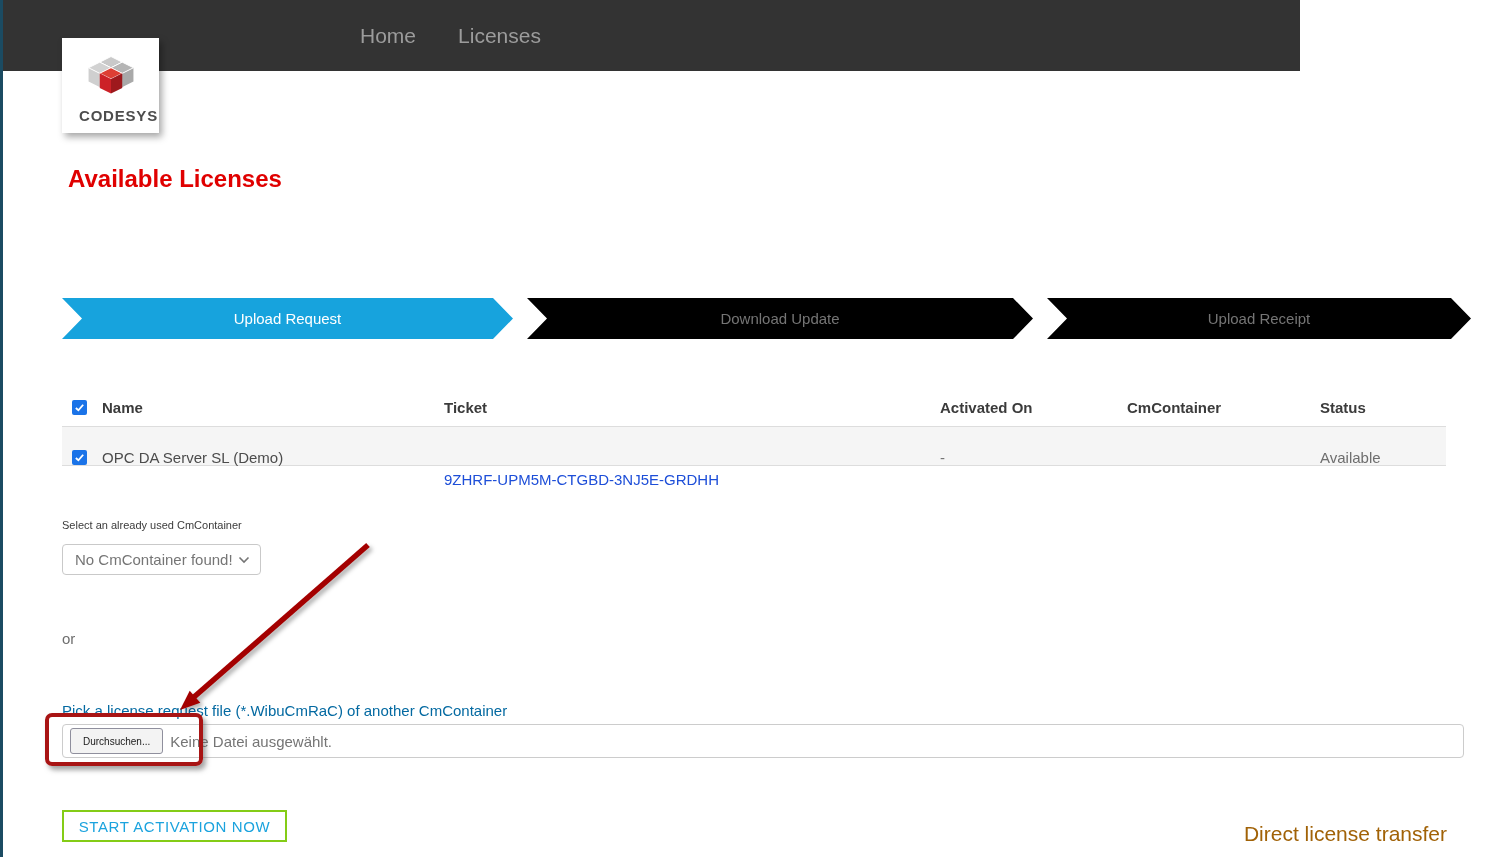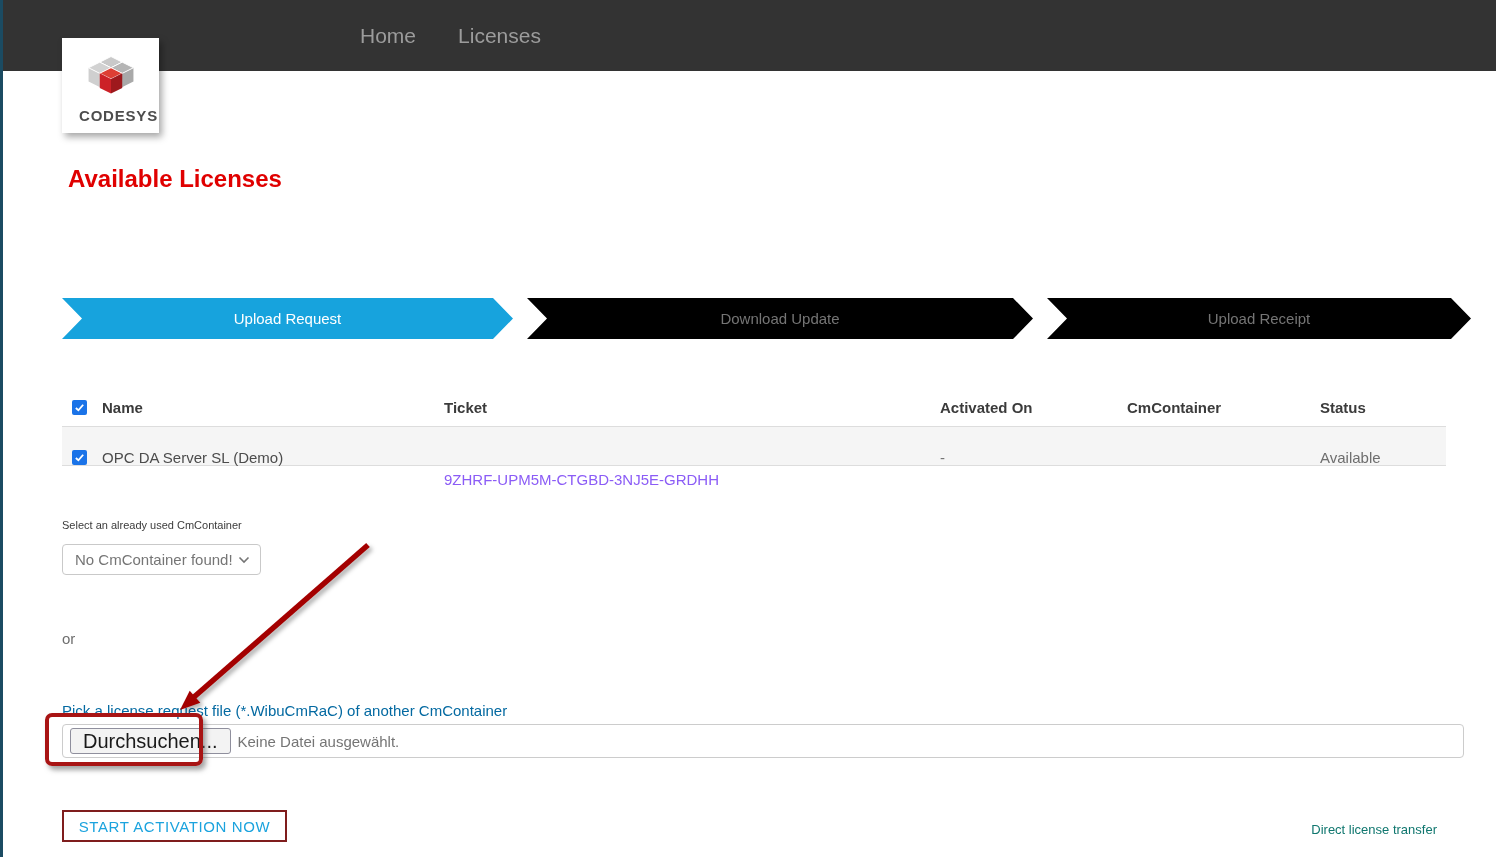--- a/index.html
+++ b/index.html
@@ -3,21 +3,21 @@
 <meta charset="utf-8">
 <style>
   * { margin:0; padding:0; box-sizing:border-box; }
   html,body { background:#fff; }
   body { font-family:"Liberation Sans", sans-serif; }
   .viewport { position:relative; width:1508px; height:857px; background:#fff; overflow:hidden; }
 
   .left-strip { position:absolute; left:0; top:0; width:3px; height:857px; background:#1b4b62; z-index:30; }
 
   
-  .topbar { position:absolute; left:0; top:0; width:1496px; height:71px; background:#333333; z-index:5; }
+  .topbar { position:absolute; left:0; top:0; width:1300px; height:71px; background:#333333; z-index:5; }
   .nav-links { position:absolute; left:360px; top:0; height:71px; display:flex; align-items:center; gap:42px; }
   .nav-link { color:#9c9c9c; font-size:21px; font-weight:400; cursor:pointer; text-decoration:none; }
 
   
   .logo-card { position:absolute; left:62px; top:38px; width:97px; height:95px; background:#fff;
                box-shadow:3px 4px 7px rgba(0,0,0,0.35); z-index:10; display:flex; flex-direction:column;
                align-items:center; justify-content:flex-start; }
   .logo-cube { width:66px; height:60px; margin-top:9px; }
   .logo-text { font-size:15px; font-weight:bold; color:#4d4d4d; letter-spacing:0.8px; margin-top:0px;margin-left:16px; }
 
@@ -32,21 +32,21 @@
   .step-1 { width:451px; }
   .step-2 { width:506px; }
   .step-3 { width:424px; }
 
   
   .table { position:absolute; left:62px; top:389px; width:1384px; }
   .t-row { display:grid; grid-template-columns:40px 342px 496px 187px 193px 1fr; align-items:center; }
   .t-head { height:38px; border-bottom:1px solid #dddddd; font-weight:bold; color:#3b3b3b; font-size:15px; }
   .t-data { height:39px; background:#f5f5f5; border-bottom:1px solid #dddddd; font-size:15px; }
   .cell-name { color:#4c4c4c; }
-  .cell-ticket { color:#8b5cf6;margin-top:44px; }
+  .cell-ticket { color:#1d4ed8;margin-top:44px; }
   .cell-activated { color:#757575; }
   .cell-cm { color:#757575; }
   .cell-status { color:#6e6e6e; }
   .cb-wrap { padding-left:10px; display:flex; align-items:center; }
   .checkbox { width:15px; height:15px; background:#1a73e8; border-radius:2px; display:flex;
               align-items:center; justify-content:center; cursor:pointer; }
 
   
   .select-label { position:absolute; left:62px; top:519px; font-size:11px; color:#3b3b3b; }
   .cm-select { position:absolute; left:62px; top:544px; width:199px; height:31px; border:1px solid #c9c9c9;
@@ -54,35 +54,35 @@
                cursor:pointer; }
   .cm-select-value { color:#757575; font-size:15px; flex:1; }
 
   .or-text { position:absolute; left:62px; top:630px; font-size:15px; color:#6e6e6e; }
 
   
   .file-label { position:absolute; left:62px; top:702px; font-size:15px; color:#0369a1; }
   .file-box { position:absolute; left:62px; top:724px; width:1402px; height:34px; border:1px solid #cccccc;
               border-radius:4px; background:#fff; display:flex; align-items:center; padding-left:7px; }
   .browse-btn { height:26px; padding:0 12px; background:#f3f3f3; border:1px solid #8f8f9d; border-radius:3px;
-                font-size:20px; color:#1a1a1a; cursor:pointer; font-family:"Liberation Sans", sans-serif; }
+                font-size:10px; color:#1a1a1a; cursor:pointer; font-family:"Liberation Sans", sans-serif; }
   .no-file { margin-left:7px; color:#757575; font-size:15px; }
 
   
   .annotation-box { position:absolute; left:45px; top:713px; width:158px; height:53px;
                     border:4px solid #a81414; border-radius:7px;
                     box-shadow:3px 4px 5px rgba(90,90,90,0.55); z-index:20; pointer-events:none; }
   .annotation-arrow { position:absolute; left:165px; top:532px; z-index:20; pointer-events:none;
                       filter:drop-shadow(3px 3px 2px rgba(0,0,0,0.30)); }
 
   
   .start-btn { position:absolute; left:62px; top:810px; width:225px; height:32px; background:#fff;
-               border:2px solid #7f1d1d; color:#1ba3de; font-size:15px; letter-spacing:0.6px;
+               border:2px solid #84cc16; color:#1ba3de; font-size:15px; letter-spacing:0.6px;
                display:flex; align-items:center; justify-content:center; cursor:pointer; }
-  .transfer-link { position:absolute; right:71px; top:822px; color:#0f766e; font-size:13px;
+  .transfer-link { position:absolute; right:61px; top:822px; color:#a16207; font-size:21px;
                    cursor:pointer; text-decoration:none; }
 </style>
 </head>
 <body>
 
 <div class="viewport">
 
   <div class="left-strip"></div>
 
   <div class="topbar">

